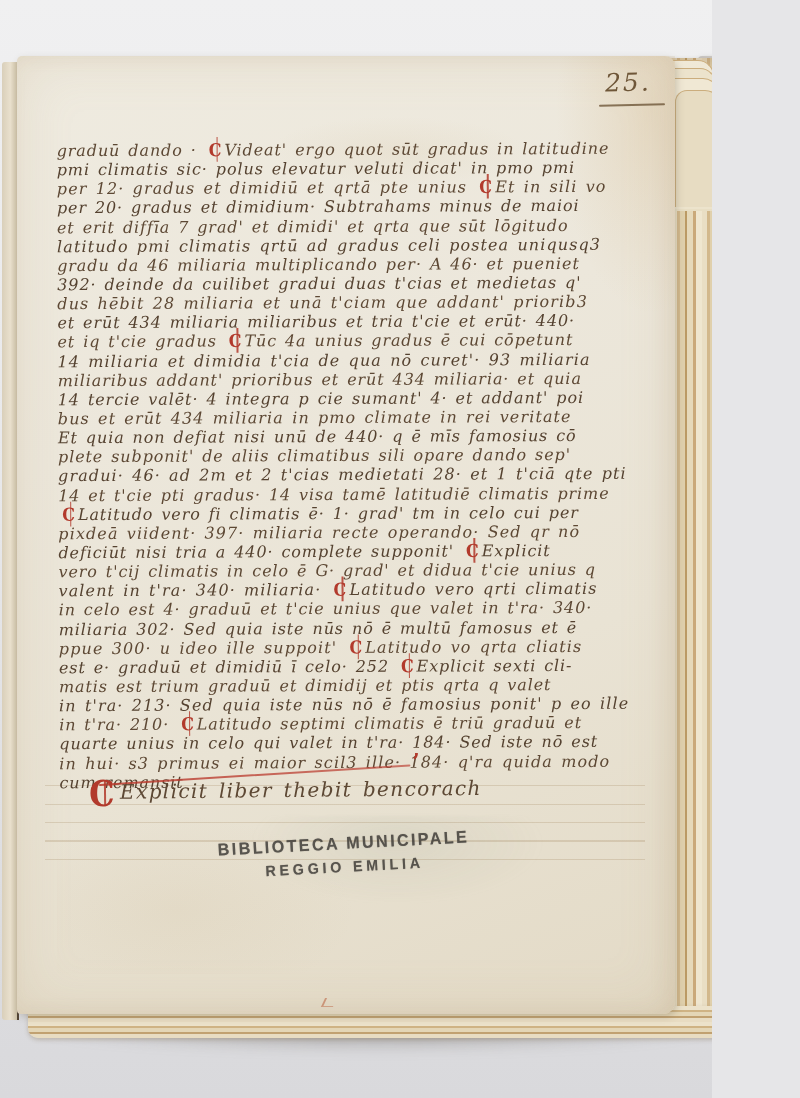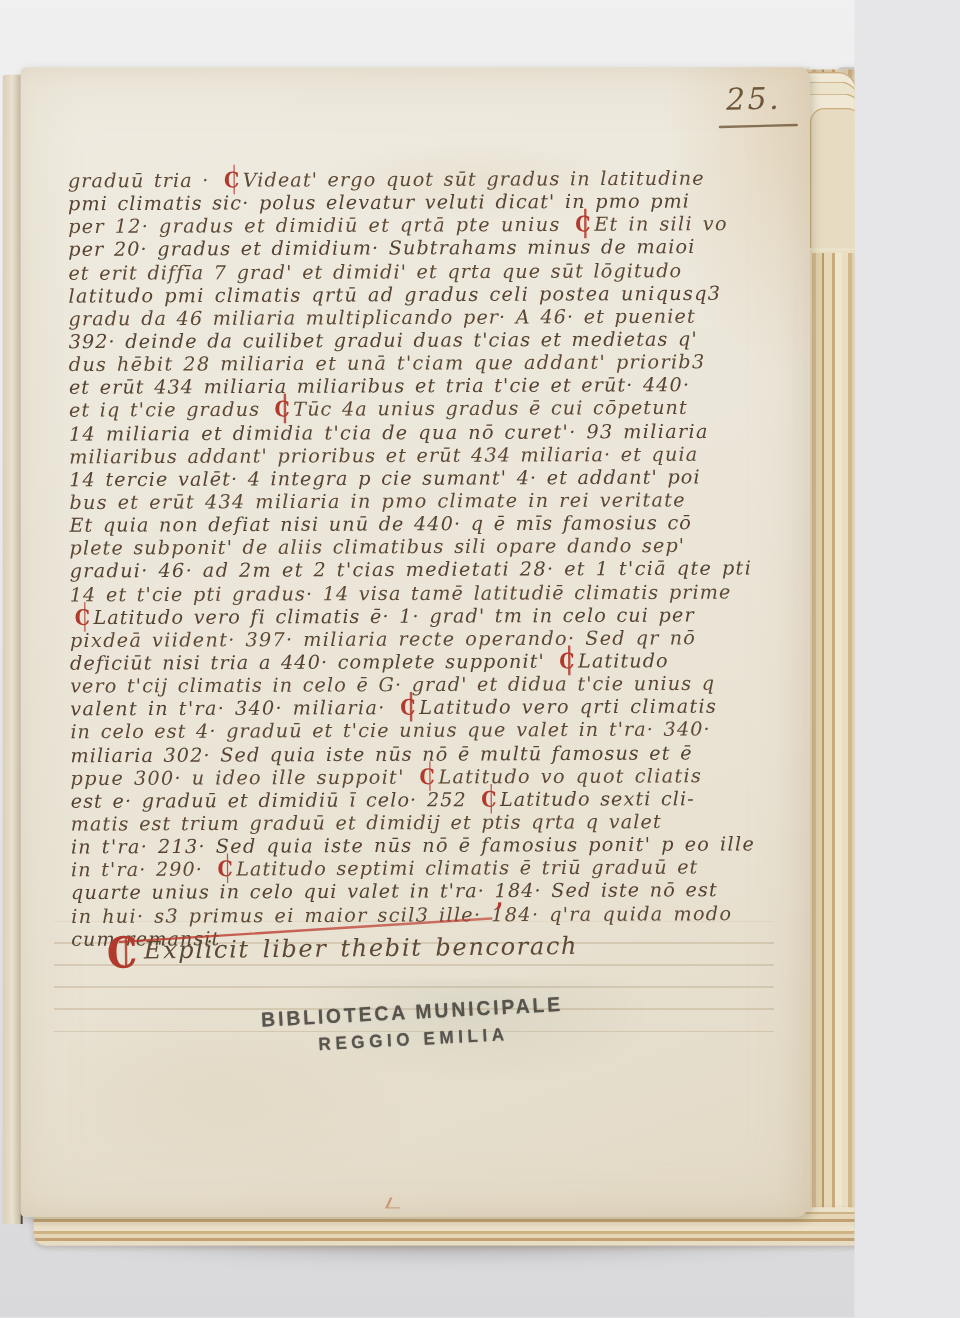--- a/index.html
+++ b/index.html
@@ -127,51 +127,51 @@
     <div class="stain1"></div>
     <div class="stain2"></div>
     <div class="stain3"></div>
 
     <div class="folio">25.</div>
     <div class="folio-underline"></div>
 
     <div class="rules"></div>
 
     <div class="text-block">
-        <div class="ms-line"><span>graduū tria · </span><span class="paraph">C</span><span>Videat' ergo quot sūt gradus in latitudine</span></div>
+        <div class="ms-line"><span>graduū dando · </span><span class="paraph">C</span><span>Videat' ergo quot sūt gradus in latitudine</span></div>
         <div class="ms-line"><span>pmi climatis sic· polus elevatur veluti dicat' in pmo pmi</span></div>
         <div class="ms-line"><span>per 12· gradus et dimidiū et qrtā pte unius </span><span class="paraph">C</span><span>Et in sili vo</span></div>
         <div class="ms-line"><span>per 20· gradus et dimidium· Subtrahams minus de maioi</span></div>
         <div class="ms-line"><span>et erit diffīa 7 grad' et dimidi' et qrta que sūt lōgitudo</span></div>
         <div class="ms-line"><span>latitudo pmi climatis qrtū ad gradus celi postea uniqusq3</span></div>
         <div class="ms-line"><span>gradu da 46 miliaria multiplicando per· A 46· et pueniet</span></div>
         <div class="ms-line"><span>392· deinde da cuilibet gradui duas t'cias et medietas q'</span></div>
         <div class="ms-line"><span>dus hēbit 28 miliaria et unā t'ciam que addant' priorib3</span></div>
         <div class="ms-line"><span>et erūt 434 miliaria miliaribus et tria t'cie et erūt· 440·</span></div>
         <div class="ms-line"><span>et iq t'cie gradus </span><span class="paraph">C</span><span>Tūc 4a unius gradus ē cui cōpetunt</span></div>
         <div class="ms-line"><span>14 miliaria et dimidia t'cia de qua nō curet'· 93 miliaria</span></div>
         <div class="ms-line"><span>miliaribus addant' prioribus et erūt 434 miliaria· et quia</span></div>
         <div class="ms-line"><span>14 tercie valēt· 4 integra p cie sumant' 4· et addant' poi</span></div>
         <div class="ms-line"><span>bus et erūt 434 miliaria in pmo climate in rei veritate</span></div>
         <div class="ms-line"><span>Et quia non defiat nisi unū de 440· q ē mīs famosius cō</span></div>
         <div class="ms-line"><span>plete subponit' de aliis climatibus sili opare dando sep'</span></div>
         <div class="ms-line"><span>gradui· 46· ad 2m et 2 t'cias medietati 28· et 1 t'ciā qte pti</span></div>
         <div class="ms-line"><span>14 et t'cie pti gradus· 14 visa tamē latitudiē climatis prime</span></div>
         <div class="ms-line"><span class="paraph">C</span><span>Latitudo vero fi climatis ē· 1· grad' tm in celo cui per</span></div>
         <div class="ms-line"><span>pixdeā viident· 397· miliaria recte operando· Sed qr nō</span></div>
-        <div class="ms-line"><span>deficiūt nisi tria a 440· complete supponit' </span><span class="paraph">C</span><span>Latitudo</span></div>
+        <div class="ms-line"><span>deficiūt nisi tria a 440· complete supponit' </span><span class="paraph">C</span><span>Explicit</span></div>
         <div class="ms-line"><span>vero t'cij climatis in celo ē G· grad' et didua t'cie unius q</span></div>
         <div class="ms-line"><span>valent in t'ra· 340· miliaria· </span><span class="paraph">C</span><span>Latitudo vero qrti climatis</span></div>
         <div class="ms-line"><span>in celo est 4· graduū et t'cie unius que valet in t'ra· 340·</span></div>
         <div class="ms-line"><span>miliaria 302· Sed quia iste nūs nō ē multū famosus et ē</span></div>
-        <div class="ms-line"><span>ppue 300· u ideo ille suppoit' </span><span class="paraph">C</span><span>Latitudo vo quot cliatis</span></div>
-        <div class="ms-line"><span>est e· graduū et dimidiū ī celo· 252 </span><span class="paraph">C</span><span>Latitudo sexti cli-</span></div>
+        <div class="ms-line"><span>ppue 300· u ideo ille suppoit' </span><span class="paraph">C</span><span>Latitudo vo qrta cliatis</span></div>
+        <div class="ms-line"><span>est e· graduū et dimidiū ī celo· 252 </span><span class="paraph">C</span><span>Explicit sexti cli-</span></div>
         <div class="ms-line"><span>matis est trium graduū et dimidij et ptis qrta q valet</span></div>
         <div class="ms-line"><span>in t'ra· 213· Sed quia iste nūs nō ē famosius ponit' p eo ille</span></div>
-        <div class="ms-line"><span>in t'ra· 290· </span><span class="paraph">C</span><span>Latitudo septimi climatis ē triū graduū et</span></div>
+        <div class="ms-line"><span>in t'ra· 210· </span><span class="paraph">C</span><span>Latitudo septimi climatis ē triū graduū et</span></div>
         <div class="ms-line"><span>quarte unius in celo qui valet in t'ra· 184· Sed iste nō est</span></div>
         <div class="ms-line"><span>in hui· s3 primus ei maior scil3 ille· 184· q'ra quida modo</span></div>
         <div class="ms-line"><span>cum remansit</span></div>
       </div>
 
     <div class="red-flourish"></div>
     <div class="explicit"><span class="paraph">C</span><span>Explicit liber thebit bencorach</span></div>
 
     <div class="ghost"></div>
 

